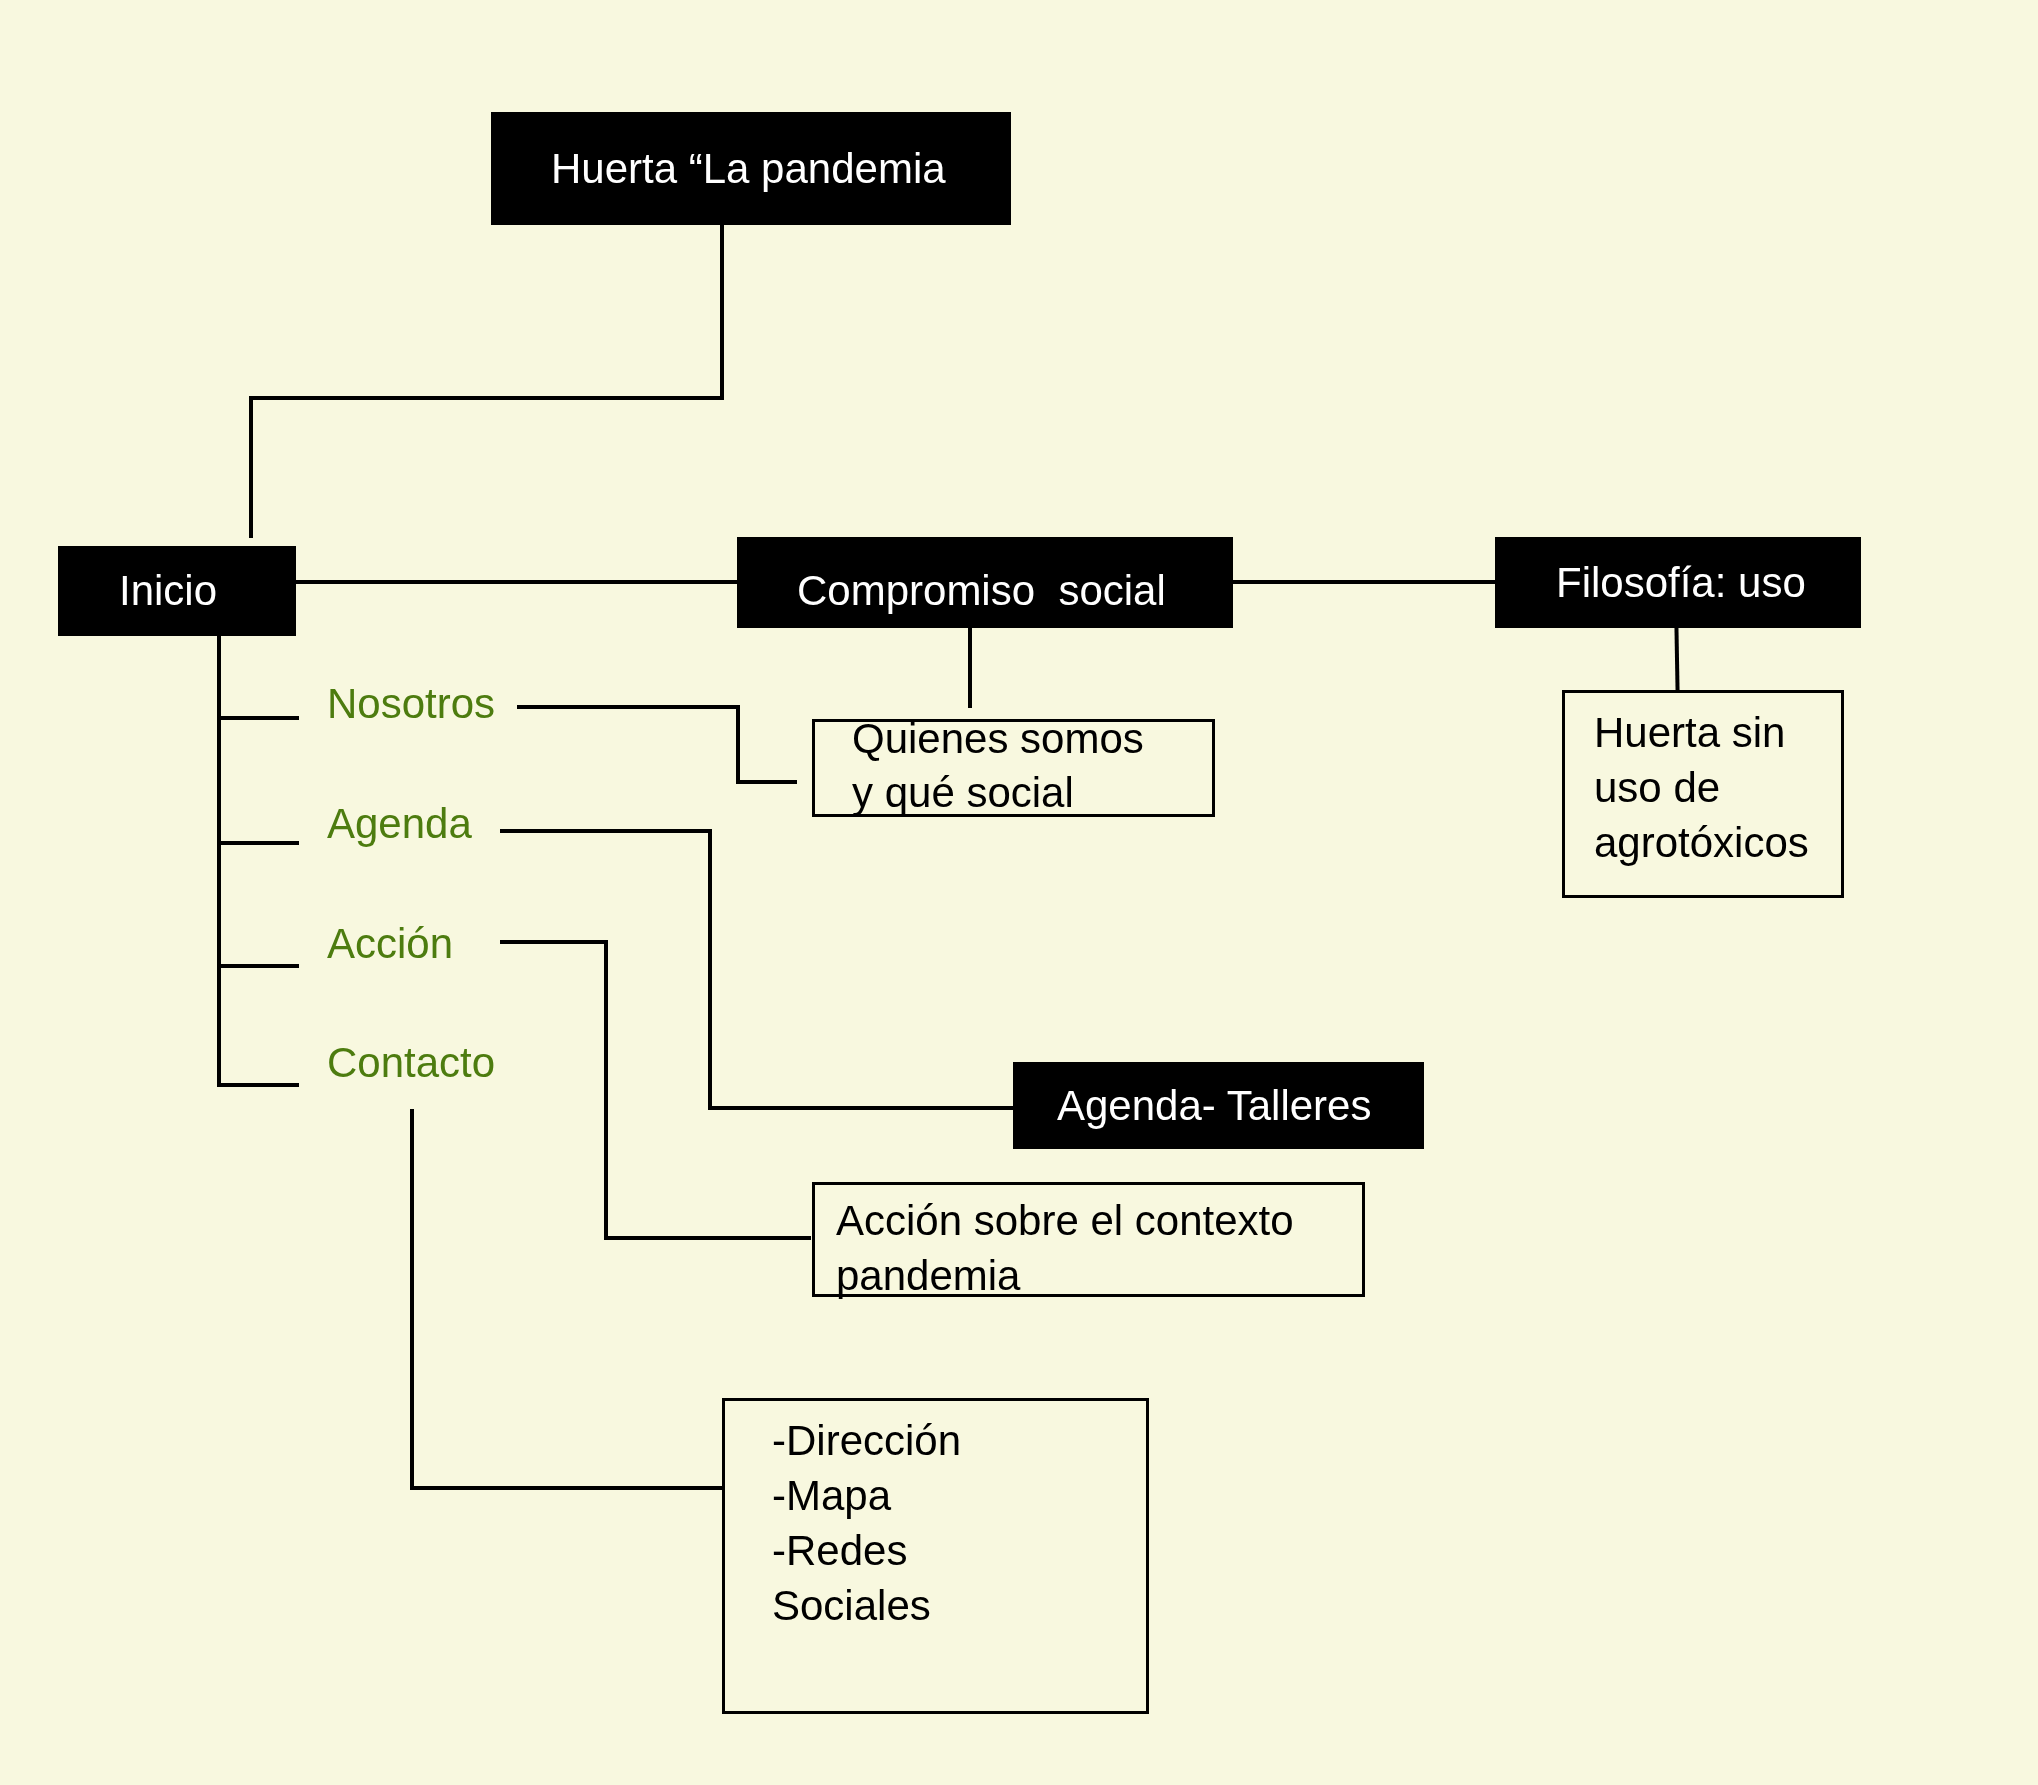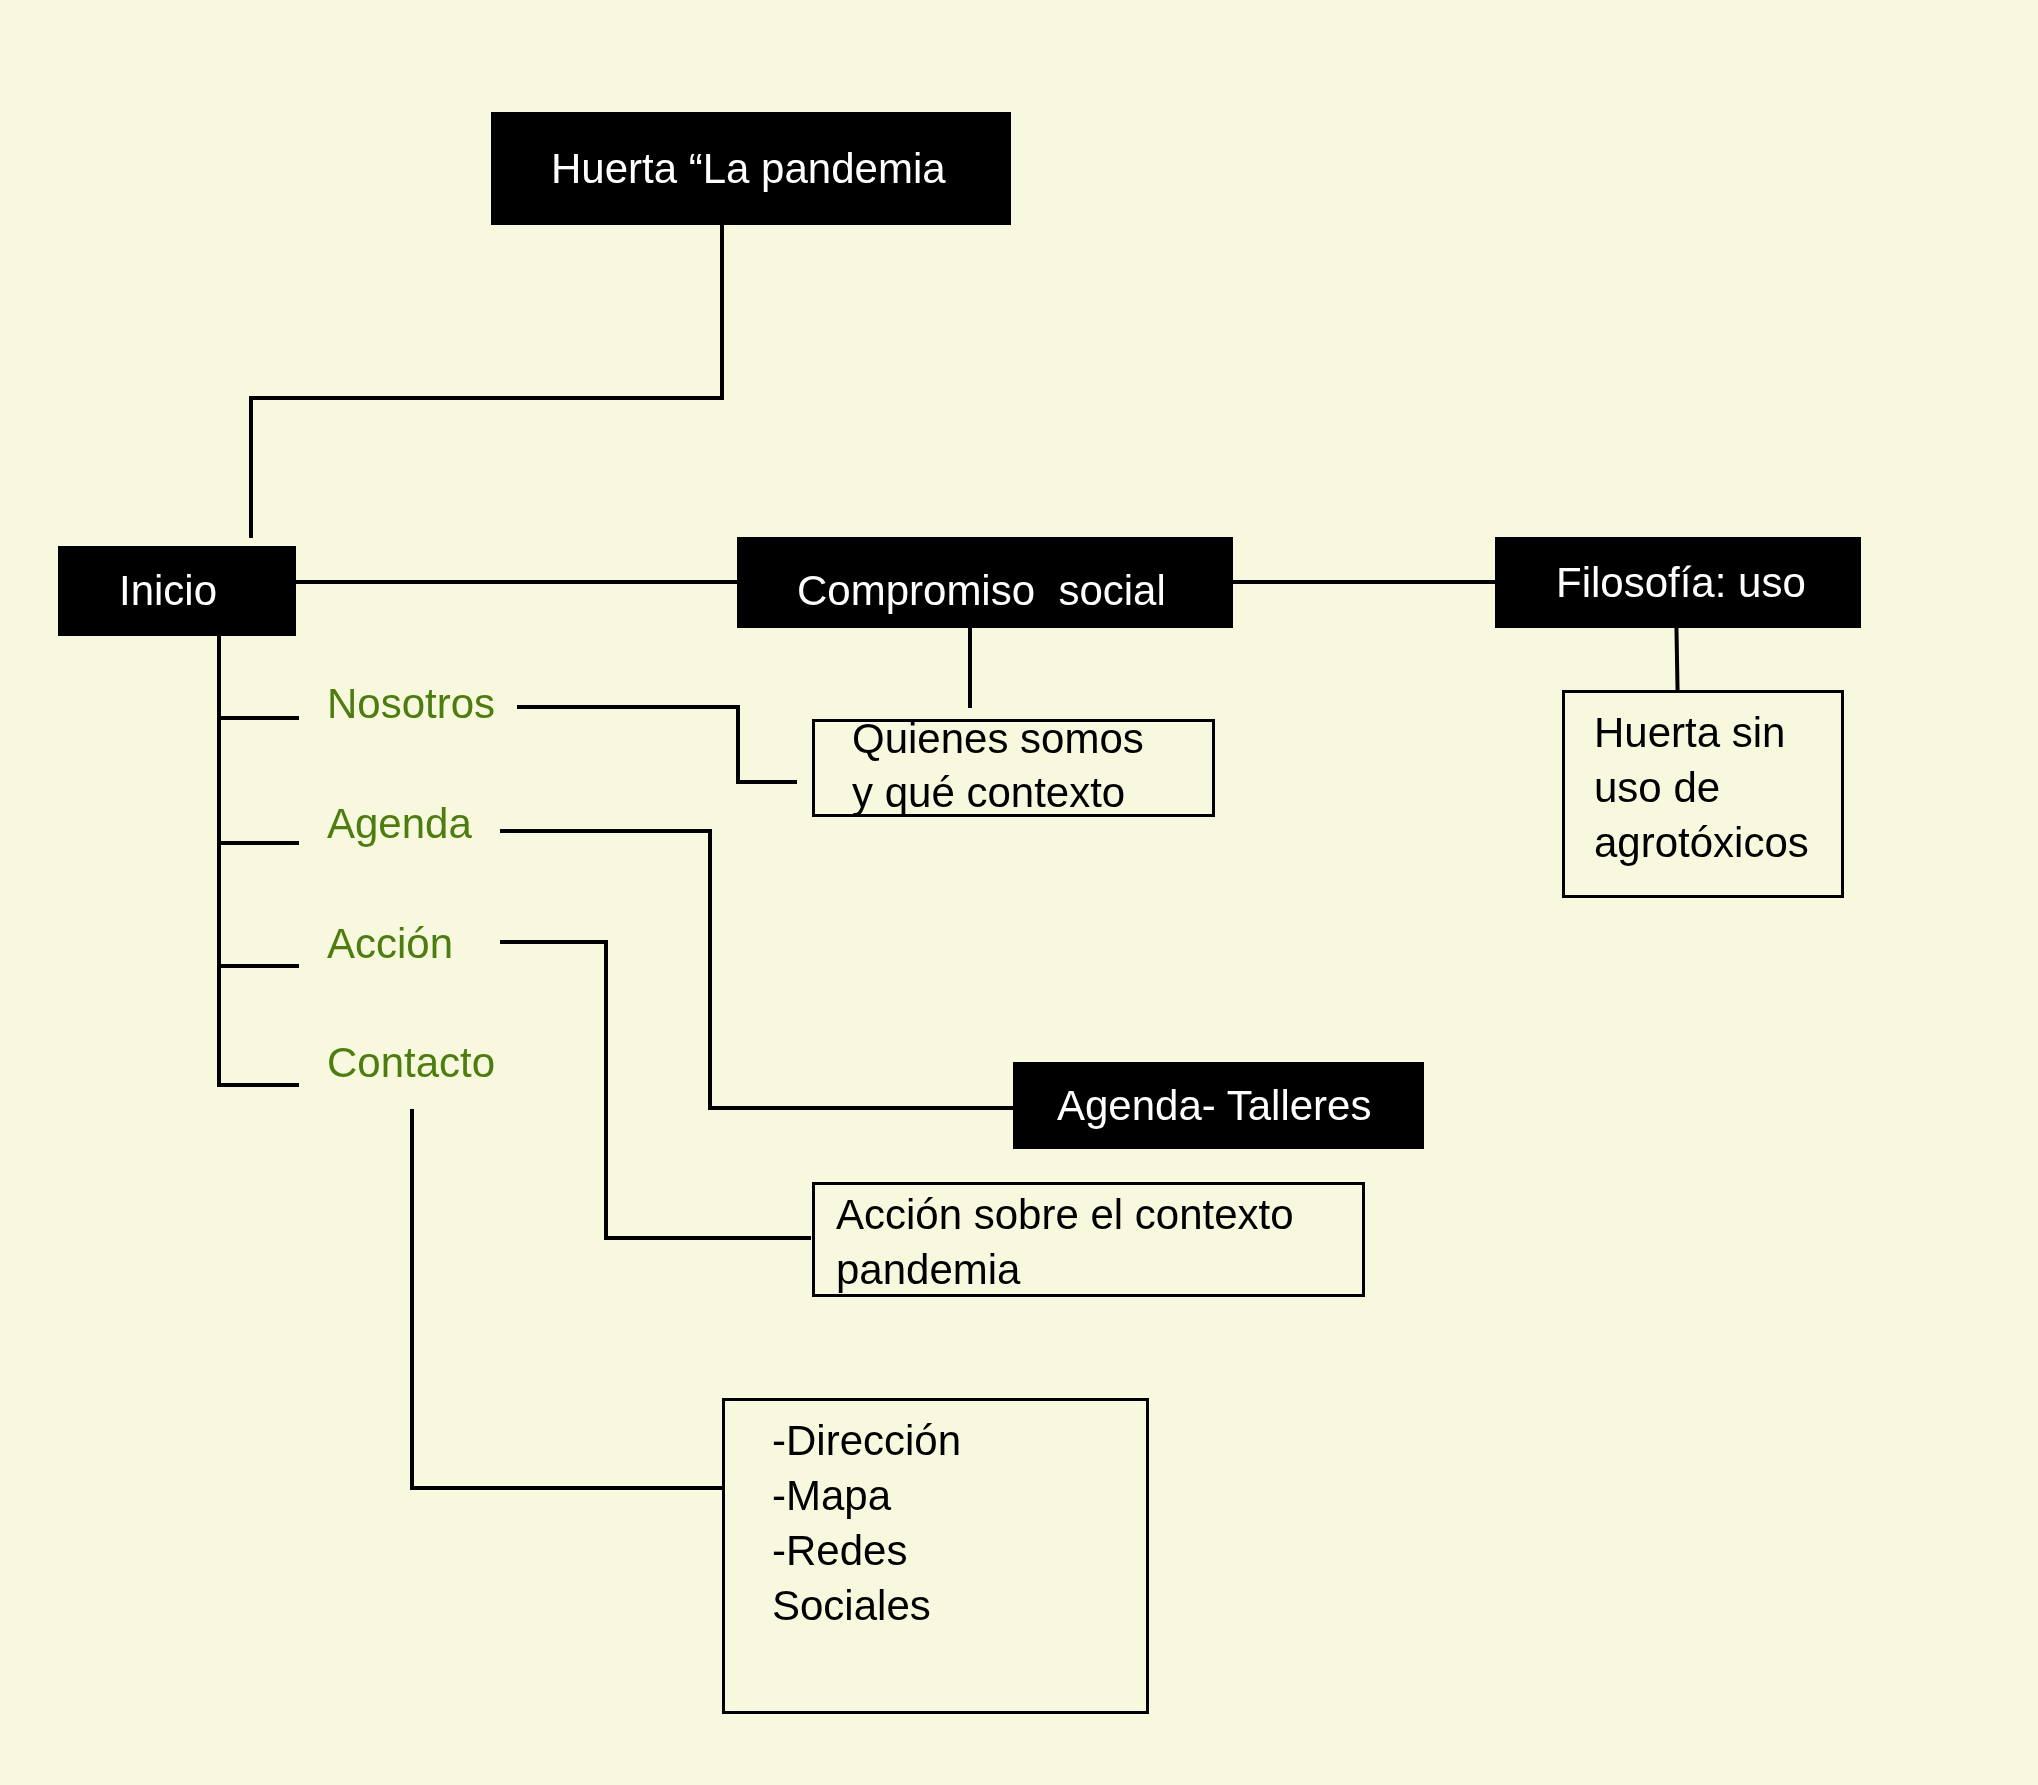--- a/index.html
+++ b/index.html
@@ -36,21 +36,21 @@
 </div>
 
 <div class="node dark" style="left:1495px; top:537px; width:366px; height:91px; padding-left:61px;">
   <span>Filosofía: uso</span>
 </div>
 
 <div class="line v" style="left:968px; top:628px; height:80px;"></div>
 
 <div class="node light" style="left:812px; top:719px; width:403px; height:98px; padding-left:37px; line-height:54px; padding-top:0px;">
   <div style="margin-top:-9.6px;">Quienes somos</div>
-  <div>y qué contexto</div>
+  <div>y qué social</div>
 </div>
 
 <div class="line v" style="left:1675px; top:628px; height:62px; transform:rotate(-1deg);"></div>
 
 <div class="node light" style="left:1562px; top:690px; width:282px; height:208px; padding-left:29px; padding-top:11.5px;">
   <div>Huerta sin</div>
   <div>uso de</div>
   <div>agrotóxicos</div>
 </div>
 
@@ -74,21 +74,21 @@
 <div class="line h" style="left:708px; top:1106px; width:305px;"></div>
 
 <div class="node dark" style="left:1013px; top:1062px; width:411px; height:87px; padding-left:44px;">
   <span>Agenda- Talleres</span>
 </div>
 
 <div class="line h" style="left:500px; top:940px; width:108px;"></div>
 <div class="line v" style="left:604px; top:940px; height:300px;"></div>
 <div class="line h" style="left:604px; top:1236px; width:207px;"></div>
 
-<div class="node light" style="left:812px; top:1182px; width:553px; height:115px; padding-left:21px; padding-top:2px;">
+<div class="node light" style="left:812px; top:1182px; width:553px; height:115px; padding-left:21px; padding-top:8px;">
   <div>Acción sobre el contexto</div>
   <div>pandemia</div>
 </div>
 
 <div class="line v" style="left:410px; top:1109px; height:381px;"></div>
 <div class="line h" style="left:410px; top:1486px; width:315px;"></div>
 
 <div class="node light" style="left:722px; top:1398px; width:427px; height:316px; padding-left:47px; padding-top:11.5px;">
   <div>-Dirección</div>
   <div>-Mapa</div>

